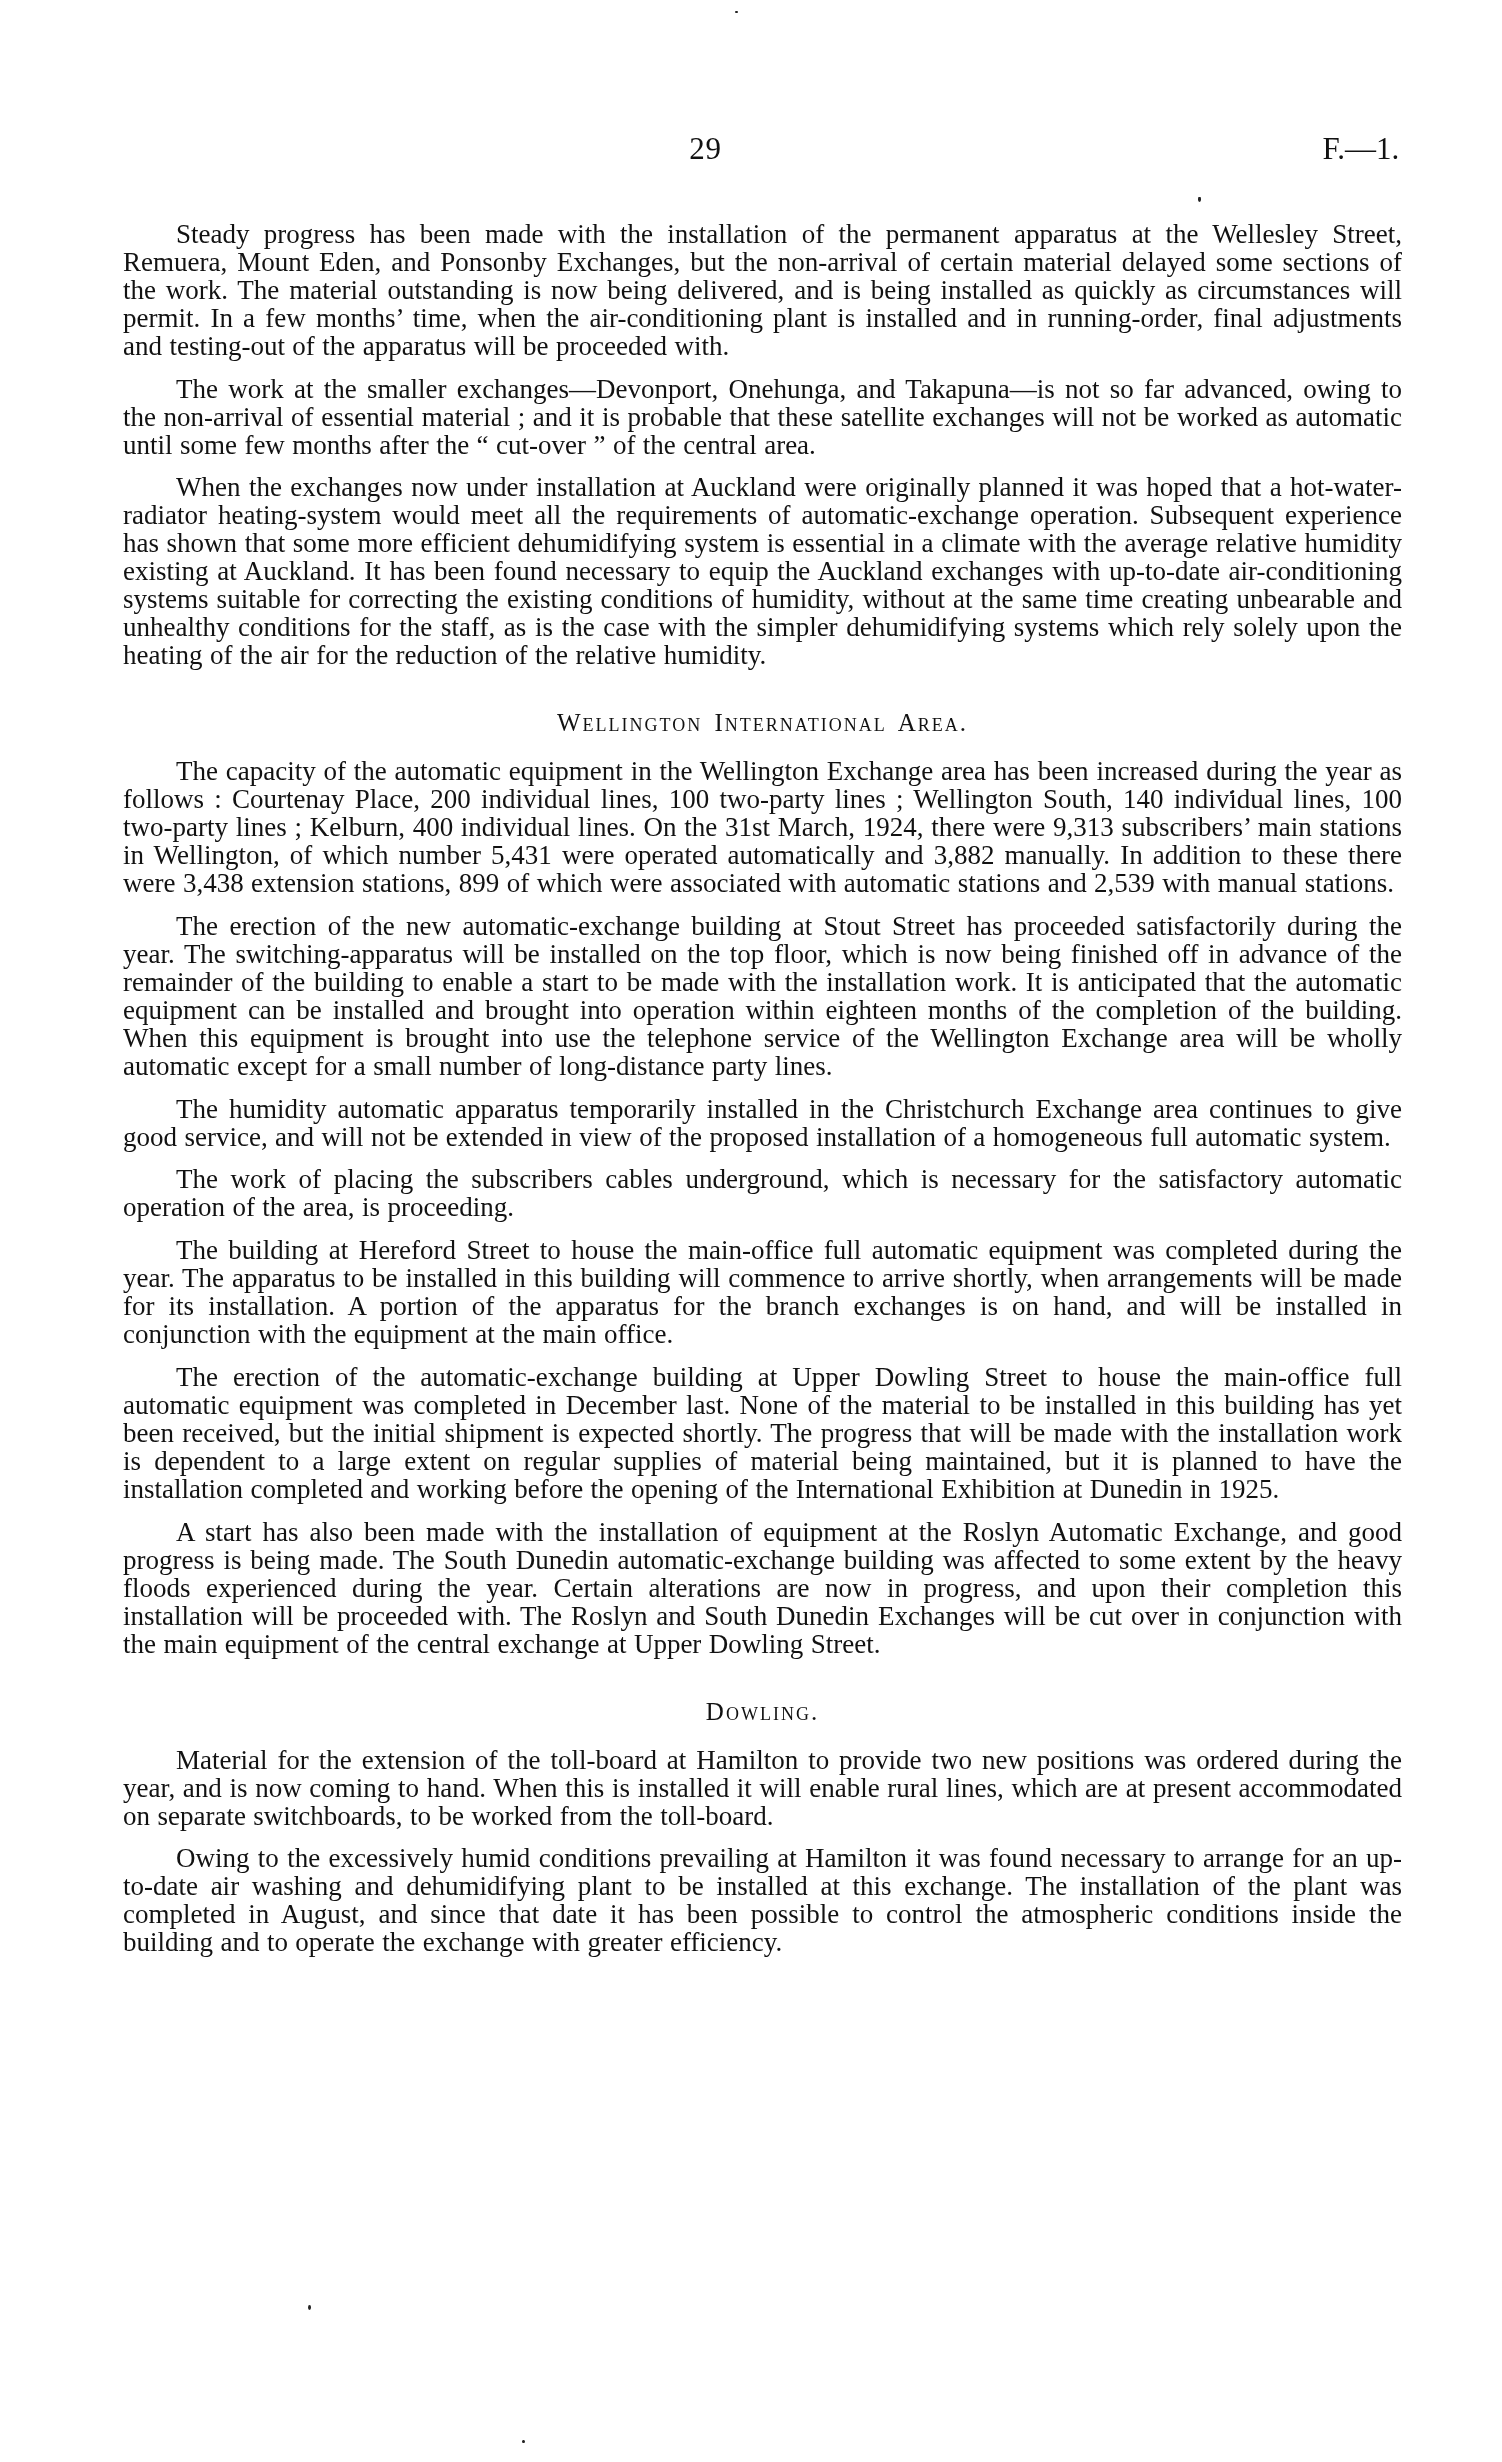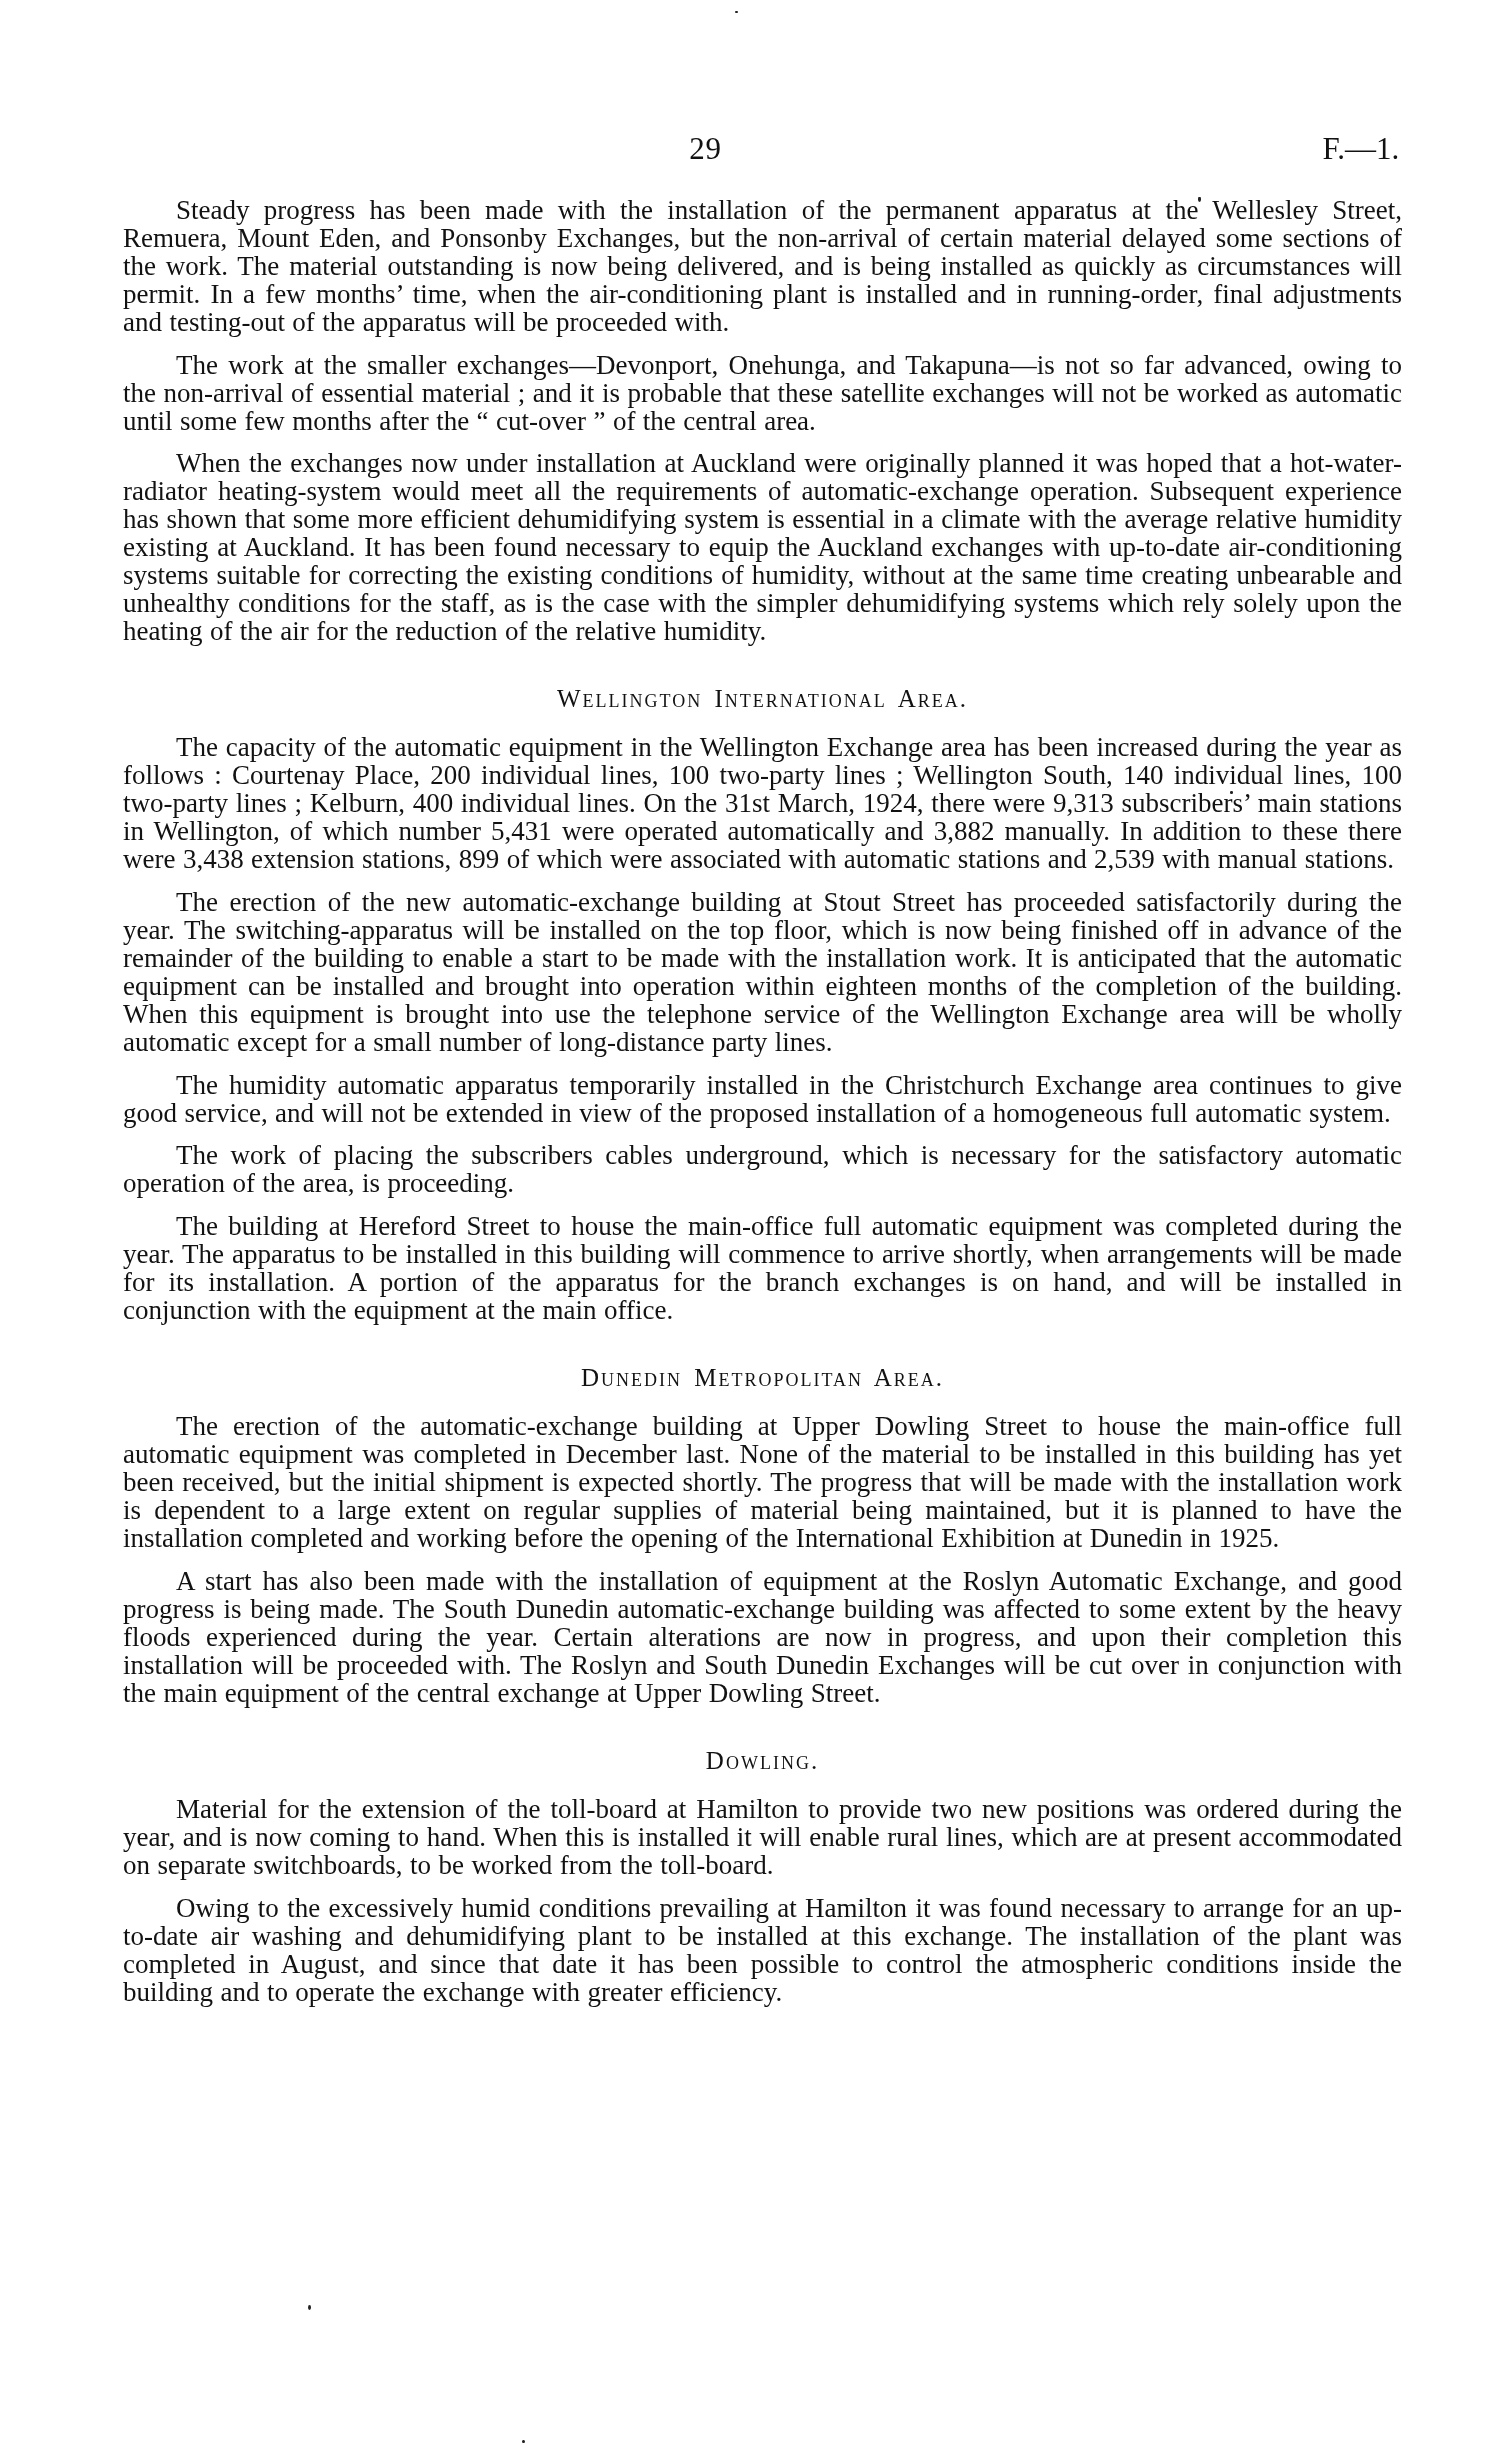--- a/index.html
+++ b/index.html
@@ -14,21 +14,21 @@
     background: #ffffff;
     color: #121212;
     font-family: "Liberation Serif", "DejaVu Serif", serif;
     box-sizing: border-box;
     padding: 133px 101px 0 123px;
     overflow: hidden;
   }
   .header {
     position: relative;
     height: 35px;
-    margin-bottom: 28px;
+    margin-bottom: 52px;
   }
   .pageno {
     position: absolute;
     left: 50%;
     transform: translateX(calc(-50% - 57px));
     top: 0;
     font-size: 31px;
     line-height: 32px;
     letter-spacing: 0.7px;
   }
@@ -78,21 +78,20 @@
   <p class="para">When the exchanges now under installation at Auckland were originally planned it was hoped that a hot-water-radiator heating-system would meet all the requirements of automatic-exchange operation.  Subsequent experience has shown that some more efficient dehumidifying system is essential in a climate with the average relative humidity existing at Auckland.  It has been found necessary to equip the Auckland exchanges with up-to-date air-conditioning systems suitable for correcting the existing conditions of humidity, without at the same time creating unbearable and unhealthy conditions for the staff, as is the case with the simpler dehumidifying systems which rely solely upon the heating of the air for the reduction of the relative humidity.</p>
 
   <h2 class="heading">Wellington International Area.</h2>
   <p class="para">The capacity of the automatic equipment in the Wellington Exchange area has been increased during the year as follows :  Courtenay Place, 200 individual lines, 100 two-party lines ;  Wellington South, 140 individual lines, 100 two-party lines ;  Kelburn, 400 individual lines.  On the 31st March, 1924, there were 9,313 subscribers’ main stations in Wellington, of which number 5,431 were operated automatically and 3,882 manually.  In addition to these there were 3,438 extension stations, 899 of which were associated with automatic stations and 2,539 with manual stations.</p>
   <p class="para">The erection of the new automatic-exchange building at Stout Street has proceeded satisfactorily during the year.  The switching-apparatus will be installed on the top floor, which is now being finished off in advance of the remainder of the building to enable a start to be made with the installation work.  It is anticipated that the automatic equipment can be installed and brought into operation within eighteen months of the completion of the building.  When this equipment is brought into use the telephone service of the Wellington Exchange area will be wholly automatic except for a small number of long-distance party lines.</p>
 
   <p class="para">The humidity automatic apparatus temporarily installed in the Christchurch Exchange area continues to give good service, and will not be extended in view of the proposed installation of a homogeneous full automatic system.</p>
   <p class="para">The work of placing the subscribers cables underground, which is necessary for the satisfactory automatic operation of the area, is proceeding.</p>
   <p class="para">The building at Hereford Street to house the main-office full automatic equipment was completed during the year.  The apparatus to be installed in this building will commence to arrive shortly, when arrangements will be made for its installation.  A portion of the apparatus for the branch exchanges is on hand, and will be installed in conjunction with the equipment at the main office.</p>
 
-  <h2 class="heading">Dunedin Metropolitan Area.</h2>
   <p class="para">The erection of the automatic-exchange building at Upper Dowling Street to house the main-office full automatic equipment was completed in December last.  None of the material to be installed in this building has yet been received, but the initial shipment is expected shortly.  The progress that will be made with the installation work is dependent to a large extent on regular supplies of material being maintained, but it is planned to have the installation completed and working before the opening of the International Exhibition at Dunedin in 1925.</p>
   <p class="para">A start has also been made with the installation of equipment at the Roslyn Automatic Exchange, and good progress is being made.  The South Dunedin automatic-exchange building was affected to some extent by the heavy floods experienced during the year.  Certain alterations are now in progress, and upon their completion this installation will be proceeded with.  The Roslyn and South Dunedin Exchanges will be cut over in conjunction with the main equipment of the central exchange at Upper Dowling Street.</p>
 
   <h2 class="heading">Dowling.</h2>
   <p class="para">Material for the extension of the toll-board at Hamilton to provide two new positions was ordered during the year, and is now coming to hand.  When this is installed it will enable rural lines, which are at present accommodated on separate switchboards, to be worked from the toll-board.</p>
   <p class="para">Owing to the excessively humid conditions prevailing at Hamilton it was found necessary to arrange for an up-to-date air washing and dehumidifying plant to be installed at this exchange.  The installation of the plant was completed in August, and since that date it has been possible to control the atmospheric conditions inside the building and to operate the exchange with greater efficiency.</p>
 
   <div class="speck" style="left:735px; top:10.7px;  width:2.7px; height:2.7px;"></div>
   <div class="speck" style="left:1198px; top:197px; width:3.3px; height:4.7px; border-radius:40% 40% 60% 60%;"></div>
   <div class="speck" style="left:1230px; top:791px; width:2.7px; height:2.7px;"></div>

